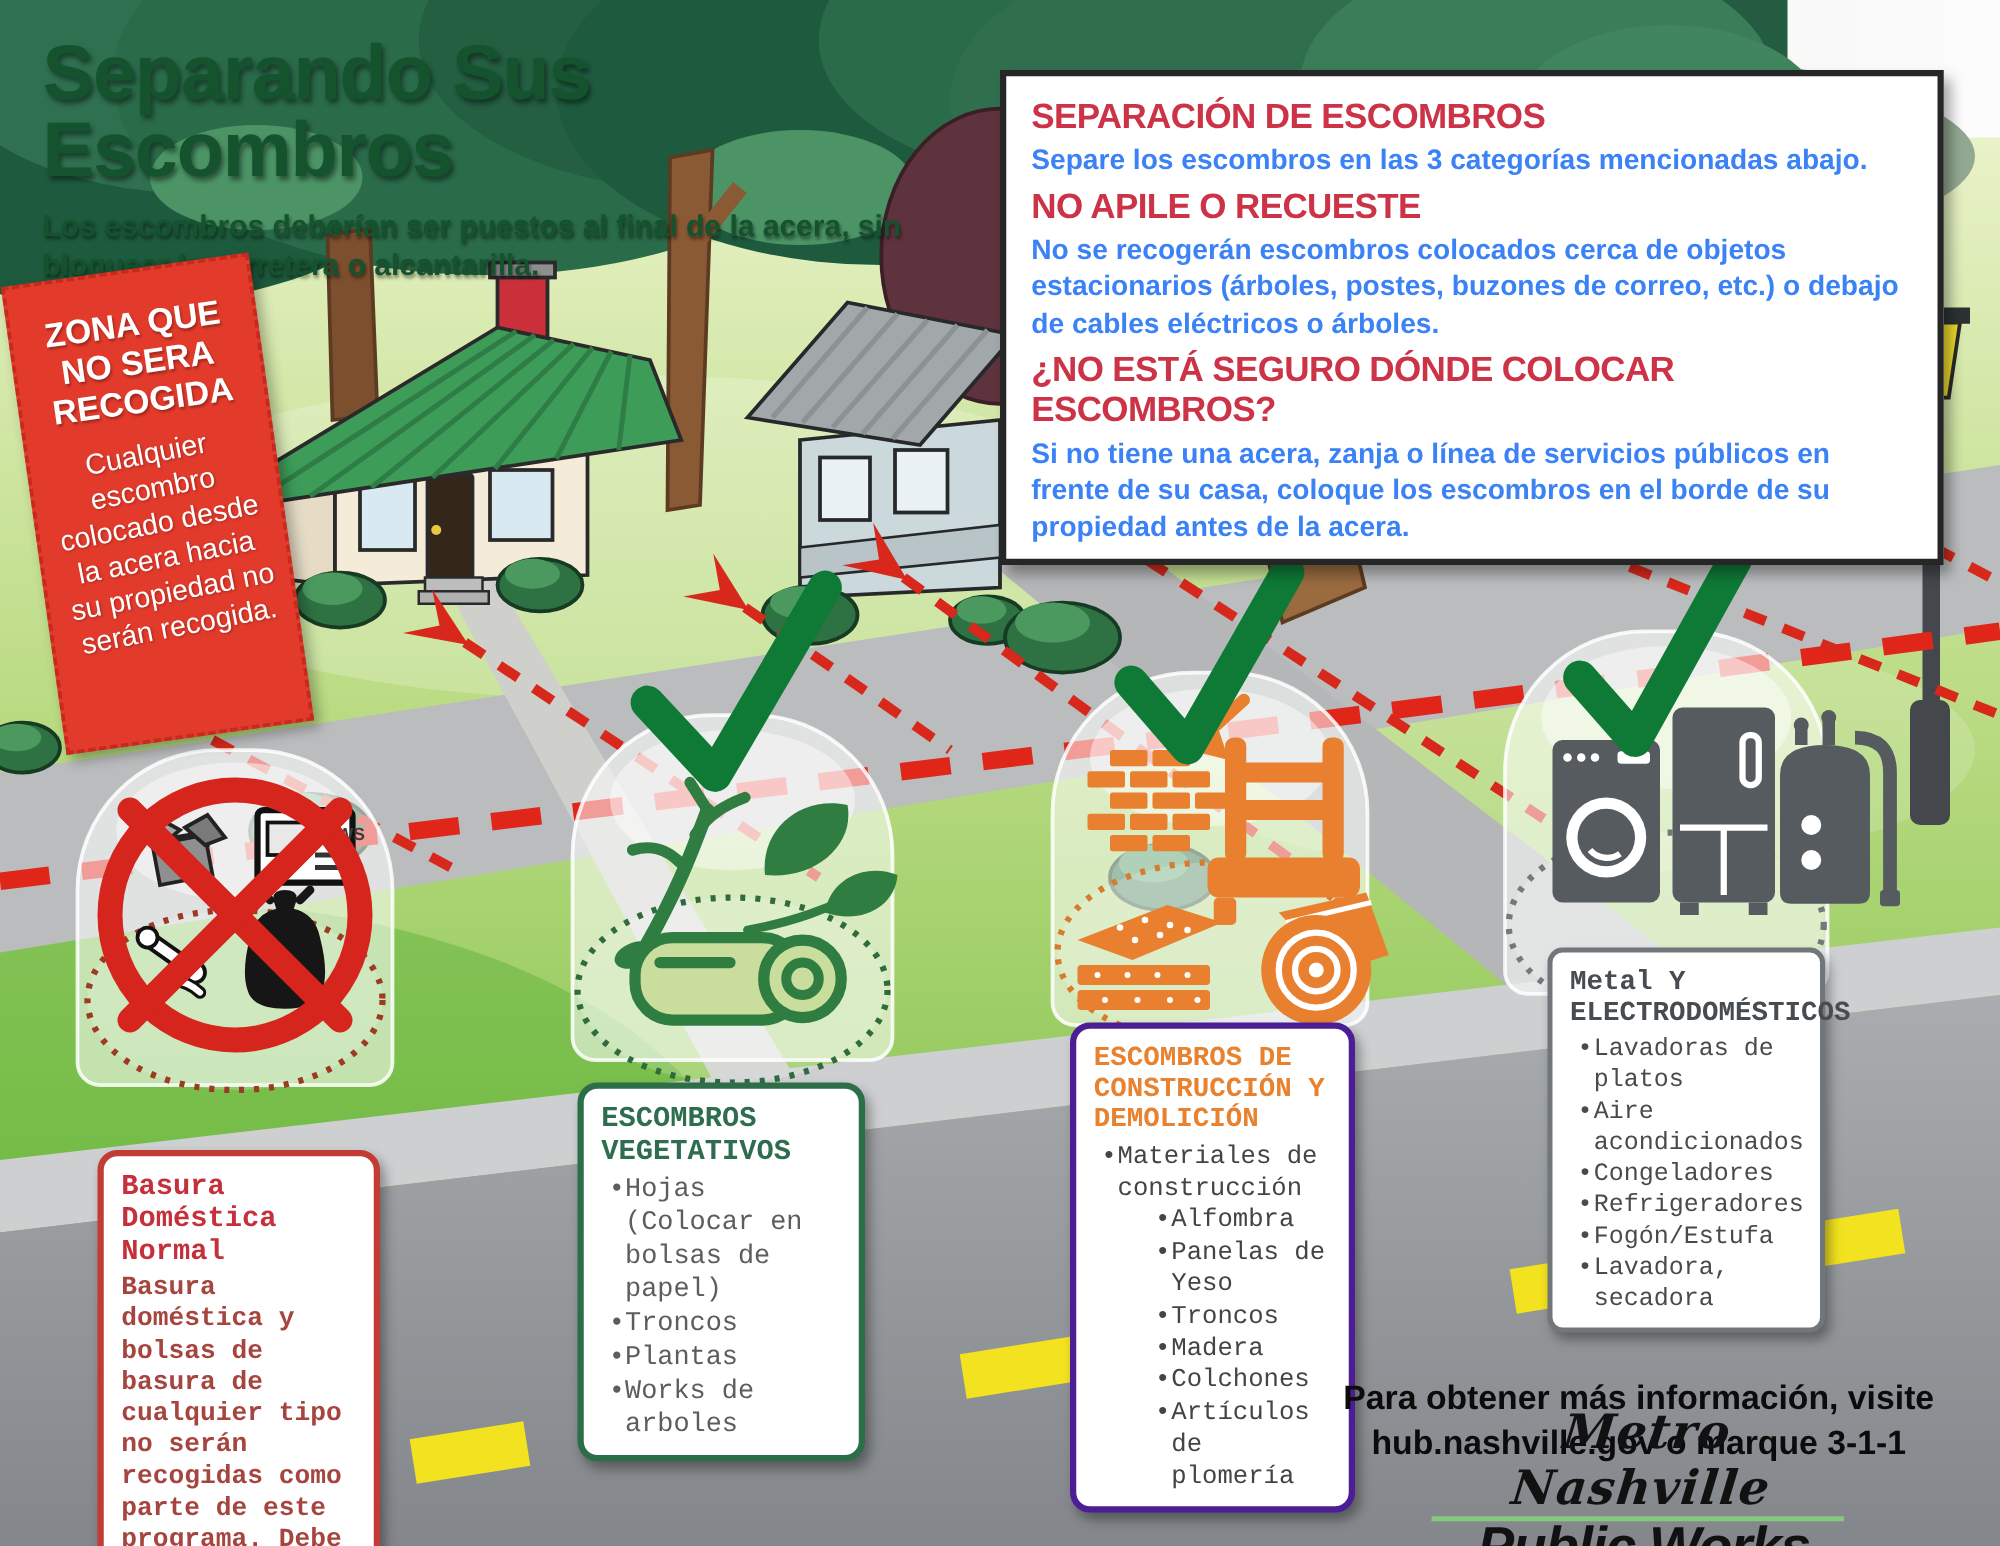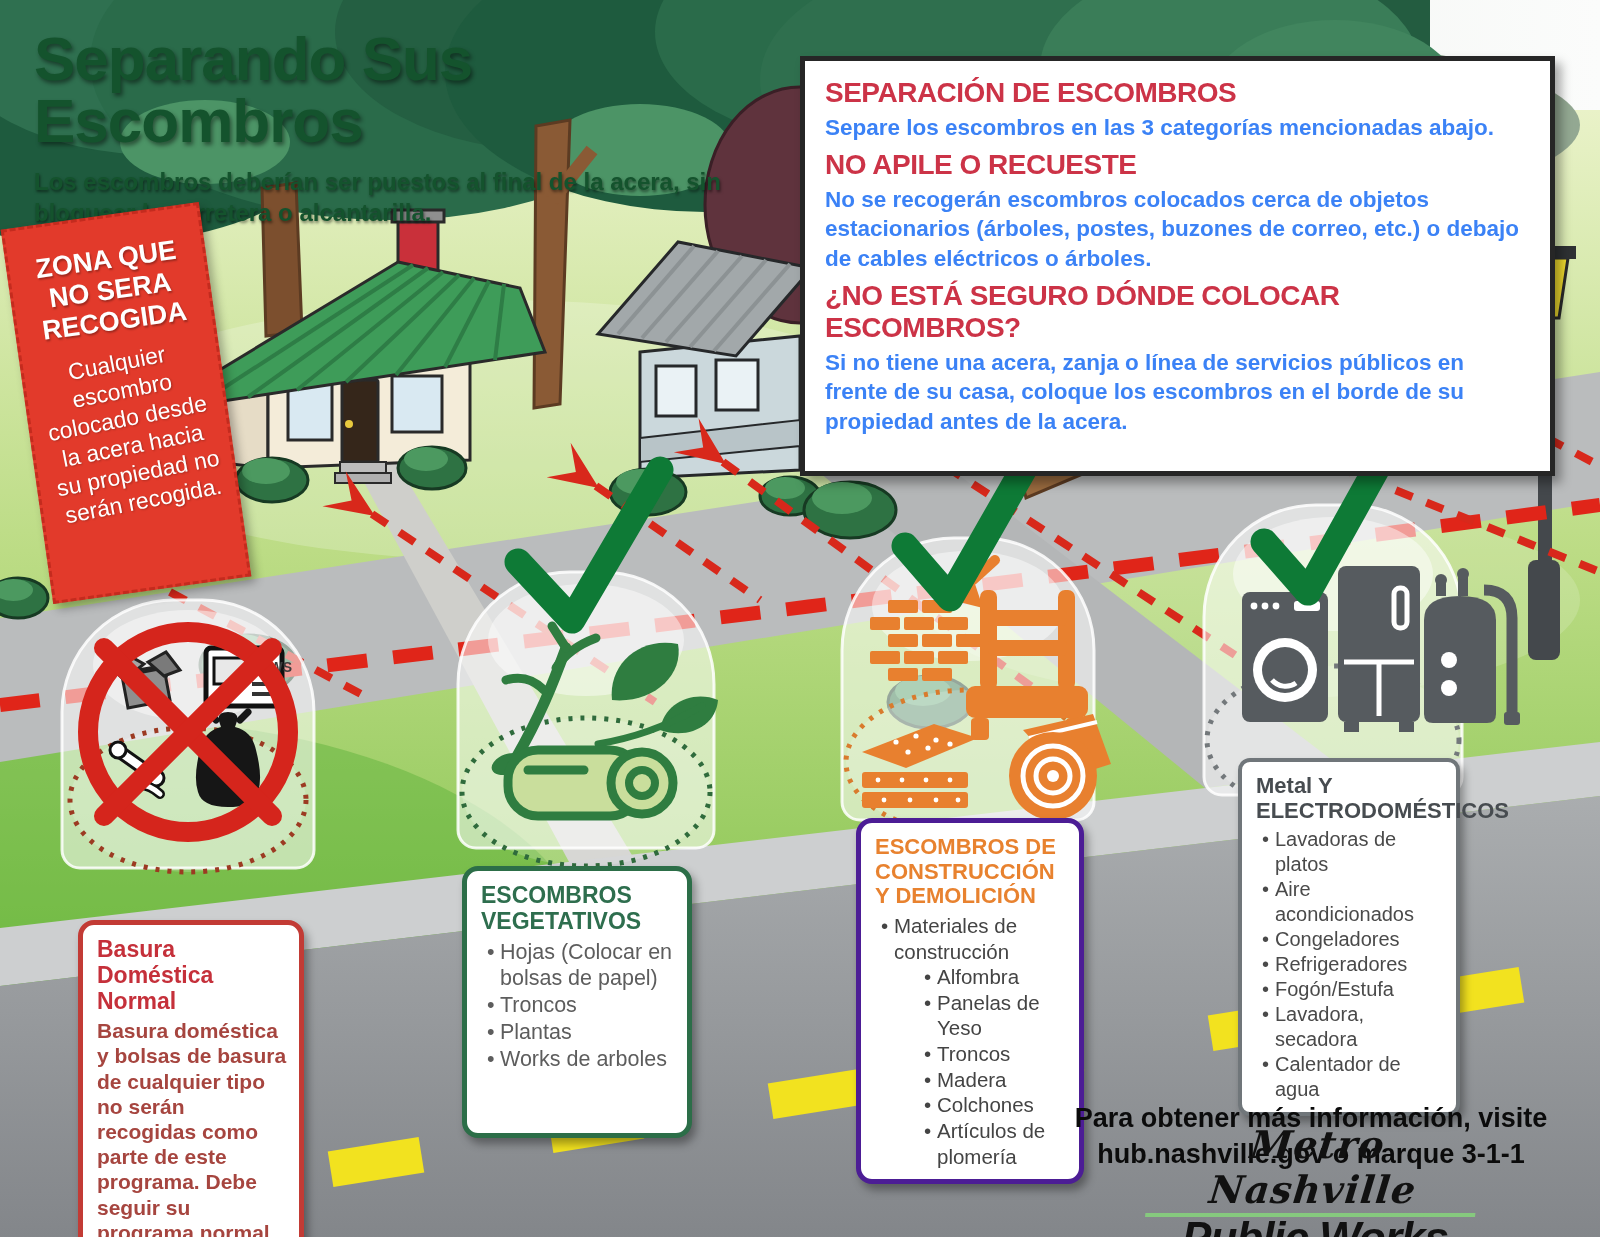--- a/index.html
+++ b/index.html
@@ -9,37 +9,37 @@
 
   
   .title-block{position:absolute;left:34px;top:28px;width:780px;color:#14532d;}
   .main-title{font-size:62px;font-weight:bold;letter-spacing:-1px;line-height:1.0;
               text-shadow:2px 3px 4px rgba(0,0,0,.45);}
   .sub-title{margin-top:14px;font-size:24px;font-weight:bold;width:740px;line-height:1.3;
              text-shadow:1px 2px 3px rgba(0,0,0,.5);}
 
   
   .info-box{position:absolute;left:800px;top:56px;width:705px;min-height:262px;background:#fff;
-            border:5px solid #262626;padding:14px 20px 28px 20px;
+            border:5px solid #262626;padding:14px 20px 4px 20px;
             box-shadow:6px 7px 10px rgba(0,0,0,.35);}
   .info-heading{color:#cc3347;font-size:28px;font-weight:bold;letter-spacing:-.5px;margin:2px 0 4px 0;}
   .info-body{color:#3b82f6;font-size:22.5px;font-weight:bold;line-height:1.32;margin:0 0 6px 0;}
 
   
   .zone-box{position:absolute;left:26px;top:214px;width:200px;height:378px;background:#e23a2b;
             transform:rotate(-8deg);color:#fff;text-align:center;padding:26px 12px 0 12px;
             box-sizing:border-box;border:3px dashed rgba(160,25,15,.45);
             box-shadow:4px 6px 10px rgba(0,0,0,.30);}
   .zone-heading{font-size:27px;font-weight:bold;line-height:1.15;text-shadow:1px 2px 2px rgba(0,0,0,.3);}
   .zone-body{margin-top:12px;font-size:23px;line-height:1.22;text-shadow:1px 1px 2px rgba(0,0,0,.25);
              transform:rotate(-3deg);}
 
   
   .cat-box{position:absolute;background:#fff;border-radius:16px;padding:12px 10px 10px 14px;
-           box-sizing:border-box;box-shadow:4px 6px 9px rgba(0,0,0,.35);}
+           box-sizing:border-box;box-shadow:4px 6px 9px rgba(0,0,0,.35);font-family:Liberation Mono, monospace;}
   .cat-title{font-weight:bold;line-height:1.12;margin:0 0 4px 0;}
   .cat-body{line-height:1.2;margin:0;}
   ul.cat-list{list-style:none;margin:2px 0 0 0;padding:0 0 0 4px;}
   ul.cat-list li{position:relative;padding-left:15px;line-height:1.25;}
   ul.cat-list li::before{content:"•";position:absolute;left:2px;top:0;}
   ul.cat-list ul{list-style:none;margin:0;padding:0 0 0 28px;}
 
   #cat-domestic{left:78px;top:920px;width:226px;min-height:272px;border:5px solid #c23b35;}
   #cat-domestic .cat-title{color:#c5303a;font-size:23px;}
   #cat-domestic .cat-body{color:#a6453f;font-size:21px;font-weight:bold;}
@@ -459,21 +459,20 @@
 
 <div class="cat-box" id="cat-metal">
   <p class="cat-title">Metal Y ELECTRODOMÉSTICOS</p>
   <ul class="cat-list">
       <li>Lavadoras de platos</li>
       <li>Aire acondicionados</li>
       <li>Congeladores</li>
       <li>Refrigeradores</li>
       <li>Fogón/Estufa</li>
       <li>Lavadora, secadora</li>
-      <li>Calentador de agua</li>
     </ul>
 </div>
 
 <div class="more-info">
   <span>Para obtener más información, visite</span><br>
   <span>hub.nashville.gov o marque 3-1-1</span>
 </div>
 
 <div class="logo">
   <div><span class="logo-script">Metro Nashville</span></div>

